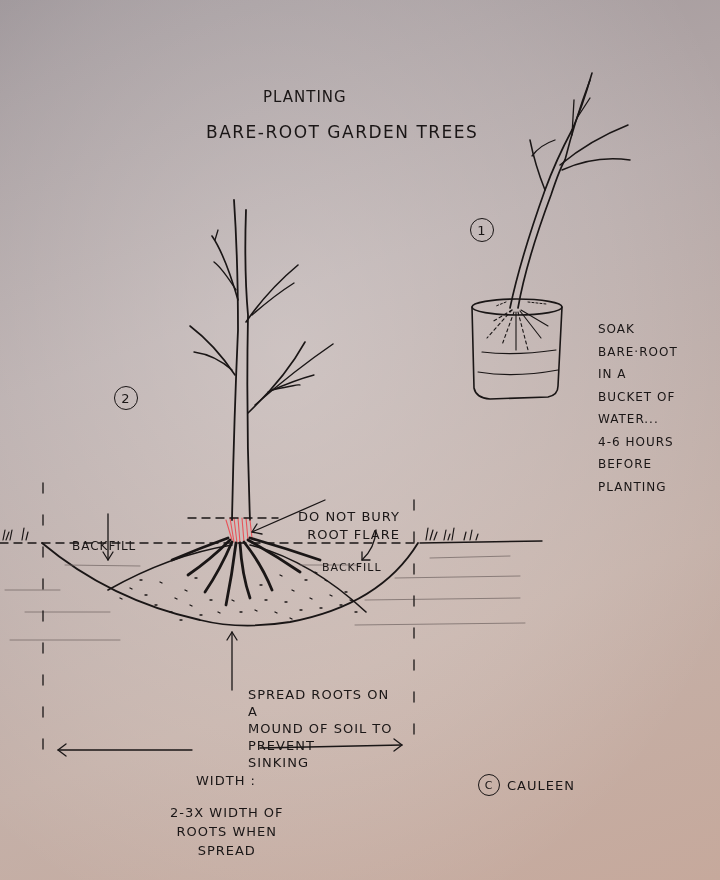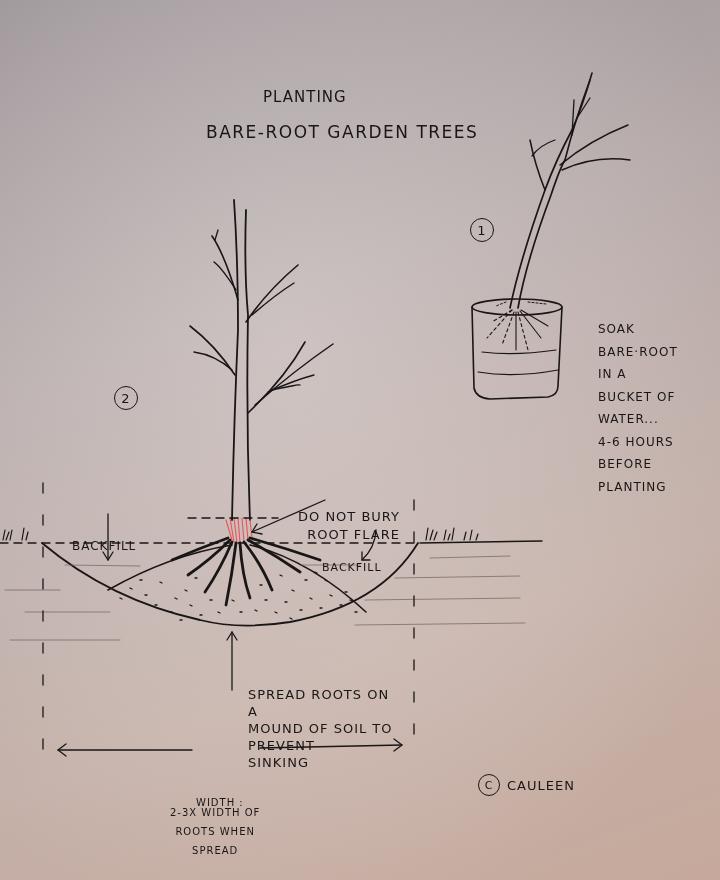--- a/index.html
+++ b/index.html
@@ -26,22 +26,22 @@
       border: 1.6px solid #1a1616; border-radius: 50%;
       display: flex; align-items: center; justify-content: center;
     }
     .step1 { left: 470px; top: 172px; }
     .step2 { left: 114px; top: 340px; }
     .soak { left: 598px; top: 272px; font-size: 12px; line-height: 22.5px; white-space: pre; }
     .flare { left: 298px; top: 462px; font-size: 13px; line-height: 18px; text-align: right; white-space: pre; }
     .backfill-left { left: 72px; top: 494px; font-size: 12px; }
     .backfill-right { left: 322px; top: 516px; font-size: 11px; }
     .spread { left: 248px; top: 640px; font-size: 13px; line-height: 17px; text-align: left; white-space: pre; }
-    .width-label { left: 196px; top: 752px; font-size: 10px; }
-    .width-desc { left: 170px; top: 757px; font-size: 10px; line-height: 19px; text-align: center; white-space: pre; }
+    .width-label { left: 196px; top: 728px; font-size: 13px; }
+    .width-desc { left: 170px; top: 757px; font-size: 13px; line-height: 19px; text-align: center; white-space: pre; }
     .copyright { left: 478px; top: 728px; font-size: 13px; display: flex; align-items: center; gap: 7px; }
     .copyright .c-circle {
       width: 20px; height: 20px; border: 1.5px solid #1a1616; border-radius: 50%;
       display: inline-flex; align-items: center; justify-content: center; font-size: 11px;
     }
   </style>
 </head>
 <body>
 
 <div class="paper"></div>

